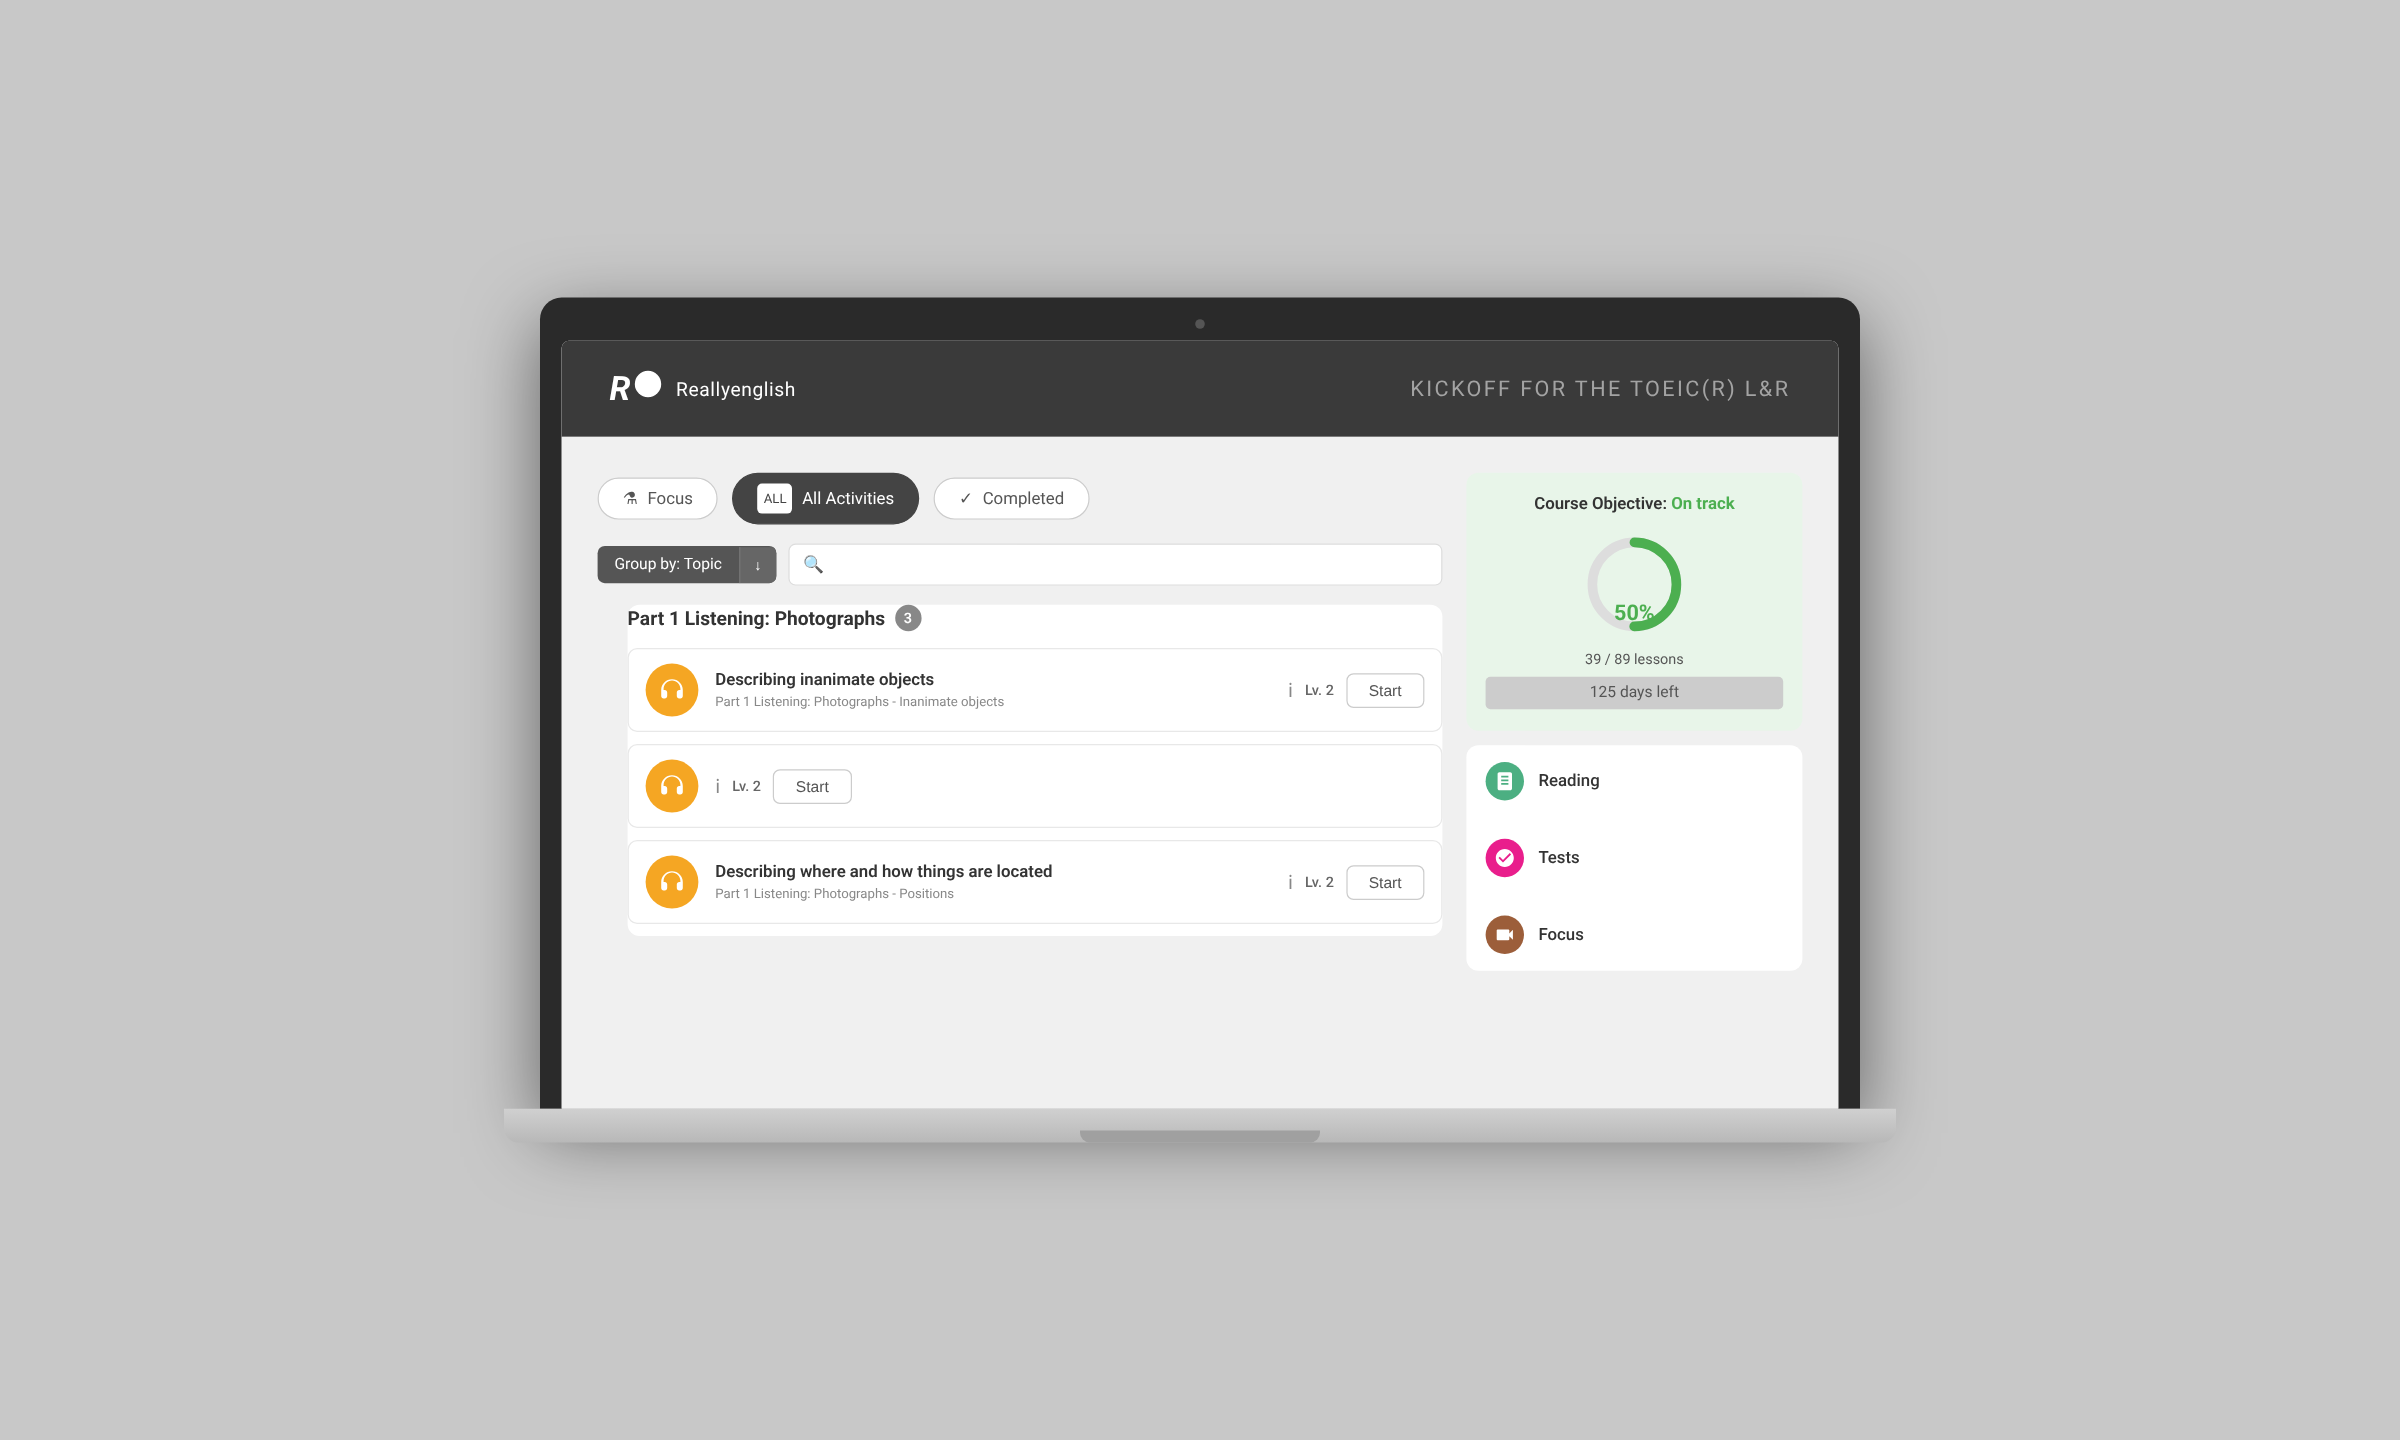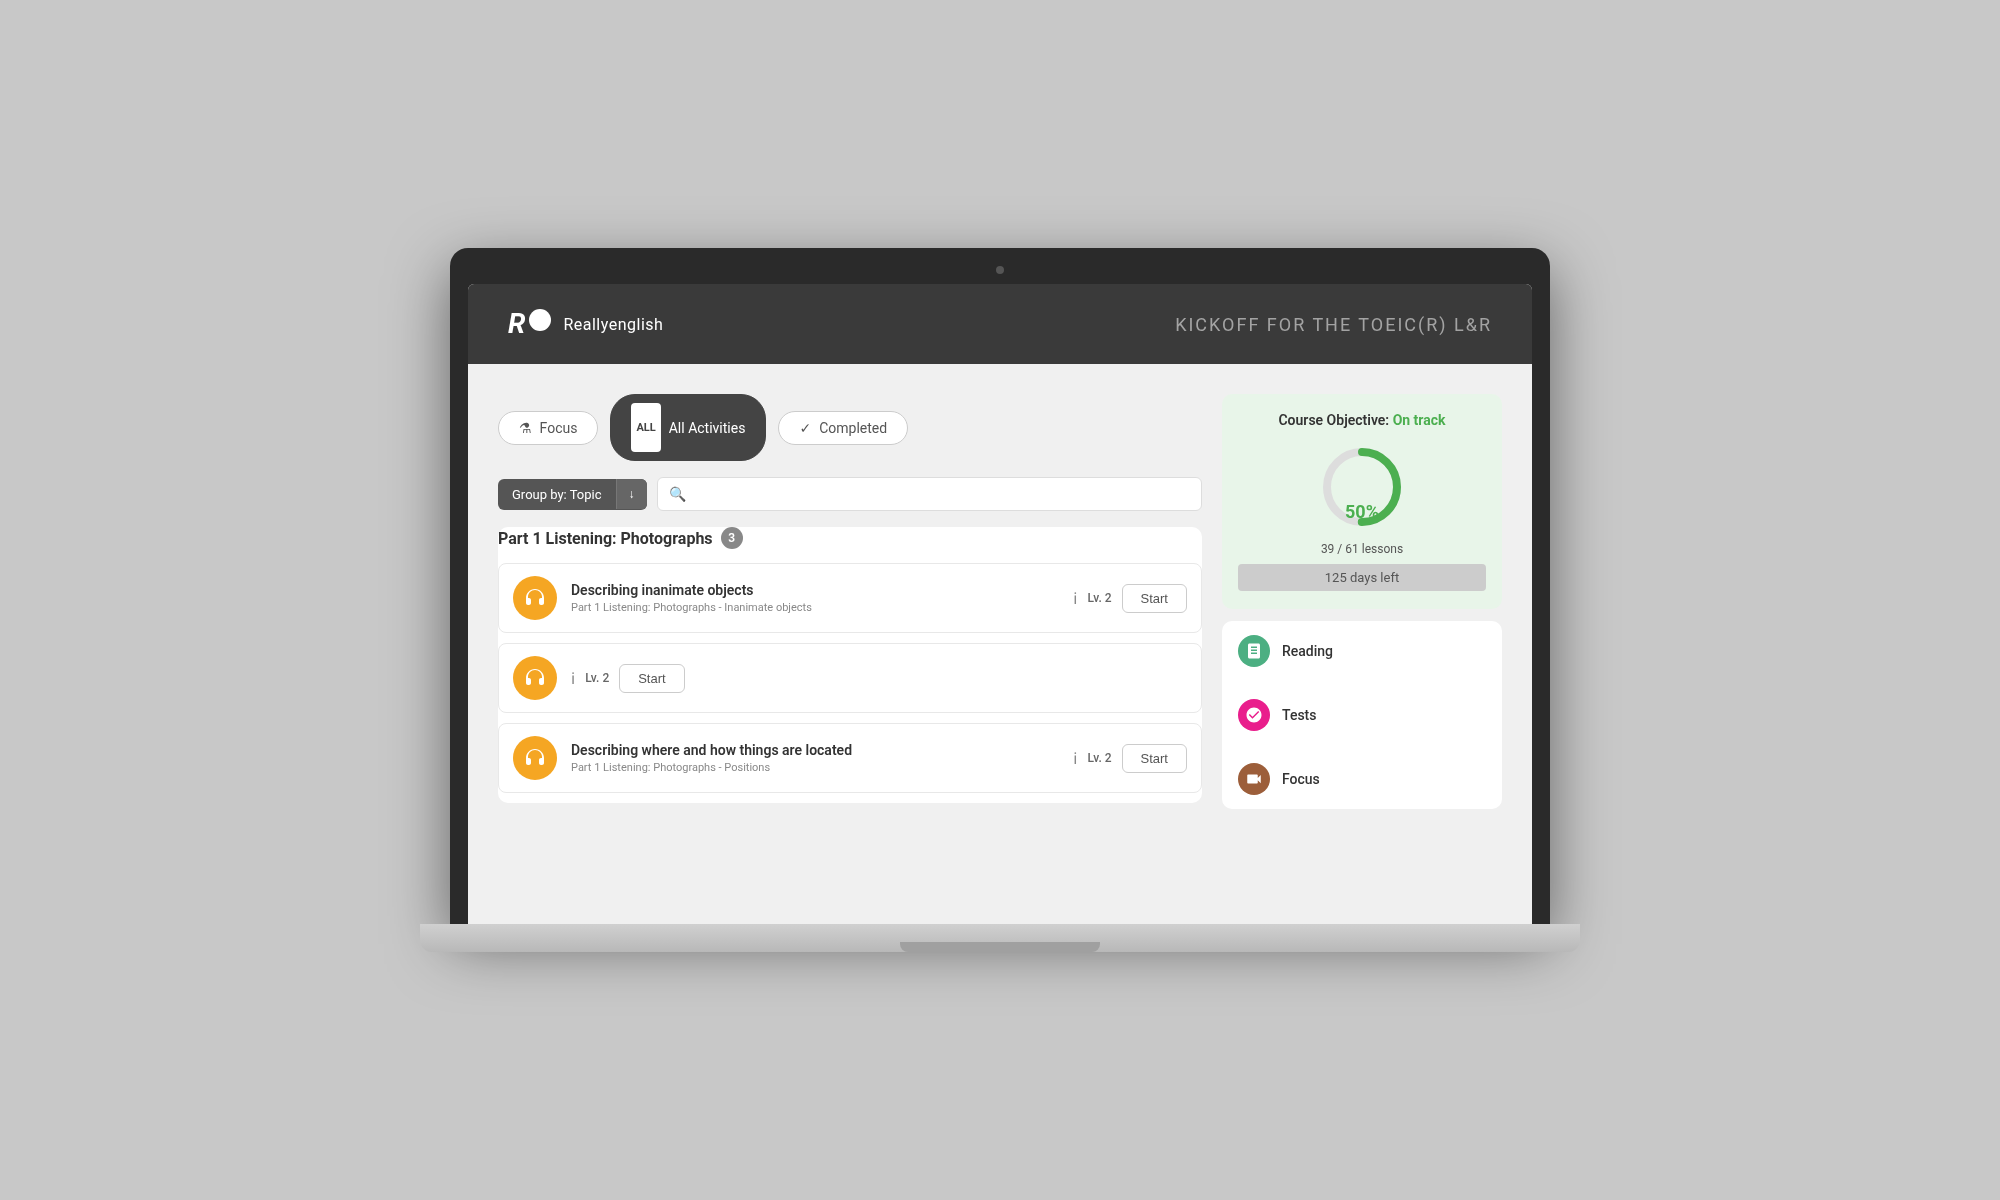--- a/index.html
+++ b/index.html
@@ -161,23 +161,23 @@
     }
 
     .filter-tab-icon {
       font-size: 14px;
     }
 
     .filter-tab-badge {
       background: white;
       color: #444;
       border-radius: 4px;
-      padding: 18px 5px;
+      padding: 6px 5px;
       font-size: 11px;
-      font-weight: 700;
+      font-weight: 400;
     }
 
     
     .group-by-bar {
       display: flex;
       align-items: center;
       gap: 10px;
     }
 
     .group-by-select {
@@ -224,20 +224,21 @@
       font-size: 13px;
       color: #555;
       width: 100%;
       background: transparent;
     }
 
     
     .activities-section {
       background: white;
       border-radius: 10px;
+      margin-left: 25px;
     }
 
     .section-header {
       display: flex;
       align-items: center;
       gap: 8px;
       margin-bottom: 14px;
     }
 
     .section-title {
@@ -583,21 +584,21 @@
               <div class="progress-circle">
                 <svg width="90" height="90" viewBox="0 0 90 90">
                   <circle class="progress-circle-bg" cx="45" cy="45" r="35"></circle>
                   <circle class="progress-circle-fill" cx="45" cy="45" r="35"></circle>
                 </svg>
                 <div class="progress-text">50%</div>
               </div>
             </div>
 
             <div class="lessons-text">
-              <span>39</span> / <span>61</span> <span>lessons</span>
+              <span>39</span> / <span>89</span> <span>lessons</span>
             </div>
             <div class="days-left-bar">125 days left</div>
           </div>
 
           <div class="category-list">
 
 
             <div class="category-item">
               <div class="category-icon reading">
                 <svg width="18" height="18" viewBox="0 0 24 24" fill="white">

